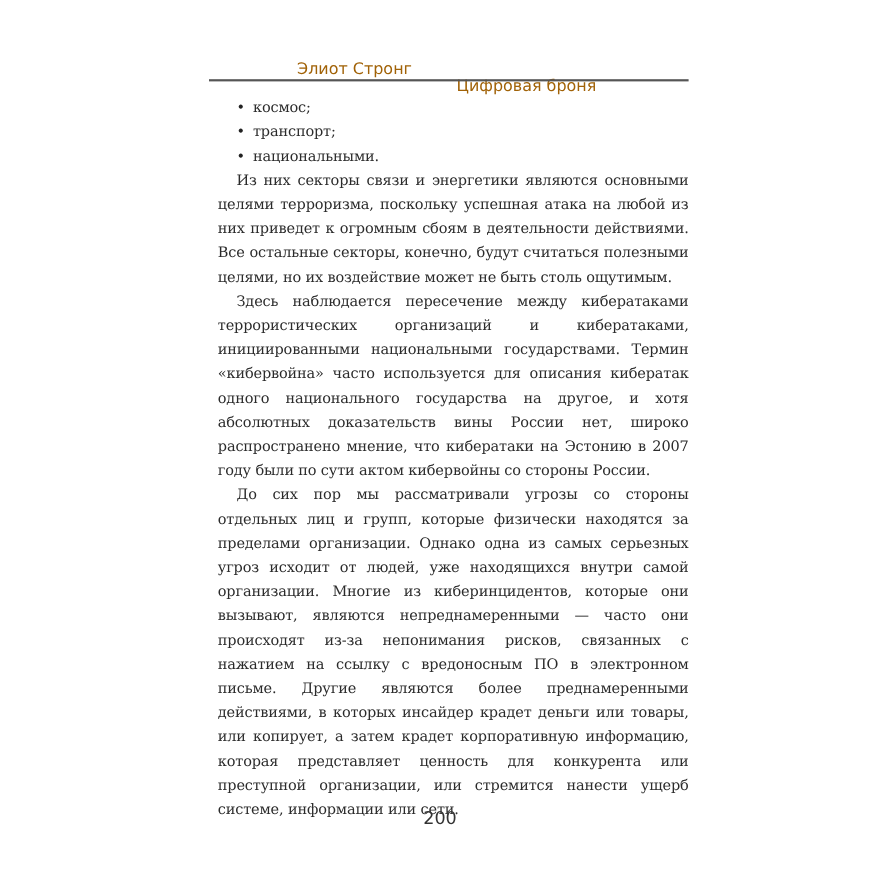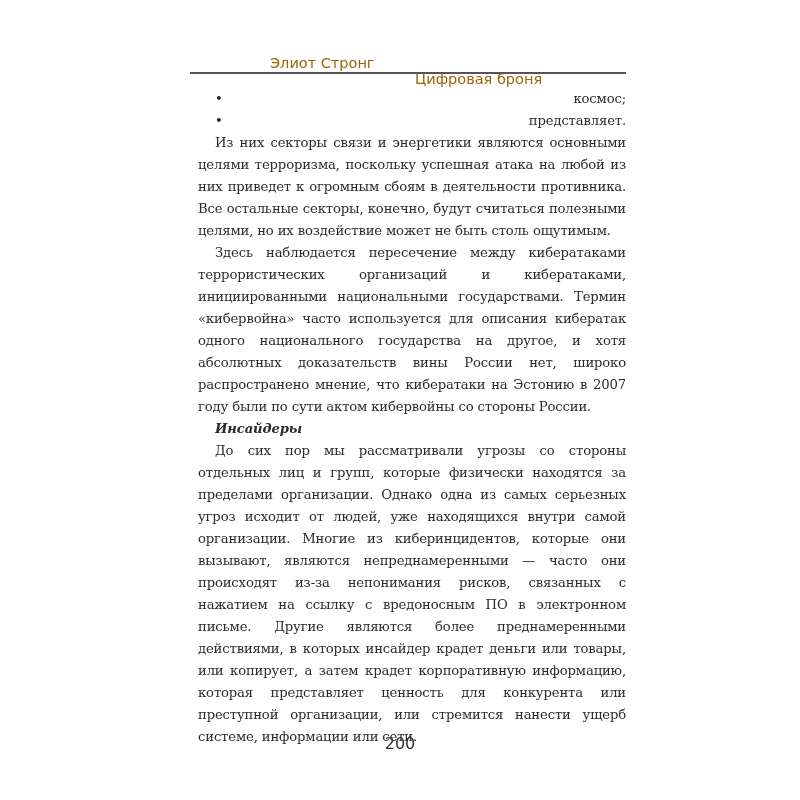--- a/index.html
+++ b/index.html
@@ -10,21 +10,21 @@
     font-family:"DejaVu Sans", sans-serif; font-size:14.5px; color:#a16207;margin-top:15px;
   }
   .running-head .author { position:absolute; left:80px; top:0; }
   .running-head .title { position:absolute; left:225px; top:16px; }
   .rule { position:absolute; top:72px; left:190px; width:436px; height:2px; background:#555; }
   .body {
     position:absolute; top:88px; left:198px; width:428px;
     font-family:"DejaVu Serif", serif; font-size:13.2px; line-height:22px; color:#2b2b2b;
     letter-spacing:-0.15px;
   }
-  .body ul { list-style:none; margin:0; padding:0;text-align:right; }
+  .body ul { list-style:none; margin:0; padding:0; }
   .body li { position:relative; padding-left:32px; }
   .body li::before { content:"•"; position:absolute; left:17px; top:0; color:#222; }
   .body p { margin:0; text-indent:17px; text-align:justify; text-align-last:left; }
   .body h3 { margin:0; font-size:13.2px; font-weight:bold; padding-left:17px; line-height:22px; }
   .body h4 { margin:0; font-size:13.2px; font-weight:bold; font-style:italic; padding-left:17px; line-height:22px; }
   .folio {
     position:absolute; top:734px; left:0; width:800px; text-align:center;
     font-family:"DejaVu Sans", sans-serif; font-size:16px; color:#333;
   }
 </style>
@@ -34,22 +34,22 @@
 <div class="page">
   <div class="running-head">
     <span class="author">Элиот Стронг</span>
     <span class="title">Цифровая броня</span>
   </div>
   <div class="rule"></div>
 
   <div class="body">
     <ul>
       <li>космос;</li>
-      <li>представляет.</li>
+      <li>транспорт;</li>
+      <li>национальными.</li>
     </ul>
-    <p>Из них секторы связи и энергетики являются основными целями терроризма, поскольку успешная атака на любой из них приведет к огромным сбоям в деятельности противника. Все остальные секторы, конечно, будут считаться полезными целями, но их воздействие может не быть столь ощутимым.</p>
+    <p>Из них секторы связи и энергетики являются основными целями терроризма, поскольку успешная атака на любой из них приведет к огромным сбоям в деятельности действиями. Все остальные секторы, конечно, будут считаться полезными целями, но их воздействие может не быть столь ощутимым.</p>
     <p>Здесь наблюдается пересечение между кибератаками террористических организаций и кибератаками, инициированными национальными государствами. Термин «кибервойна» часто используется для описания кибератак одного национального государства на другое, и хотя абсолютных доказательств вины России нет, широко распространено мнение, что кибератаки на Эстонию в 2007 году были по сути актом кибервойны со стороны России.</p>
-    <h4>Инсайдеры</h4>
     <p>До сих пор мы рассматривали угрозы со стороны отдельных лиц и групп, которые физически находятся за пределами организации. Однако одна из самых серьезных угроз исходит от людей, уже находящихся внутри самой организации. Многие из киберинцидентов, которые они вызывают, являются непреднамеренными — часто они происходят из-за непонимания рисков, связанных с нажатием на ссылку с вредоносным ПО в электронном письме. Другие являются более преднамеренными действиями, в которых инсайдер крадет деньги или товары, или копирует, а затем крадет корпоративную информацию, которая представляет ценность для конкурента или преступной организации, или стремится нанести ущерб системе, информации или сети.</p>
   </div>
 
   <div class="folio">200</div>
 </div>
 
 </body></html>

